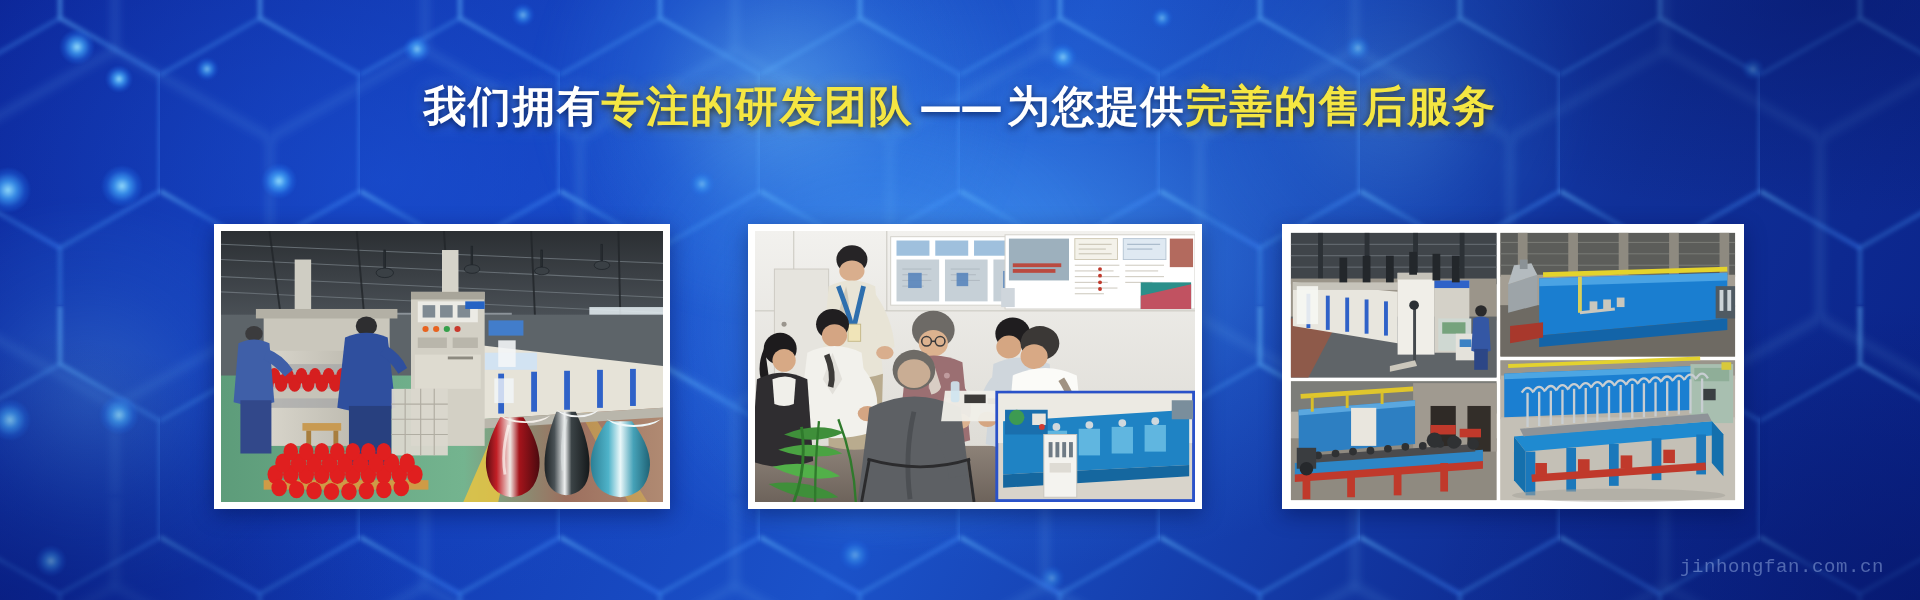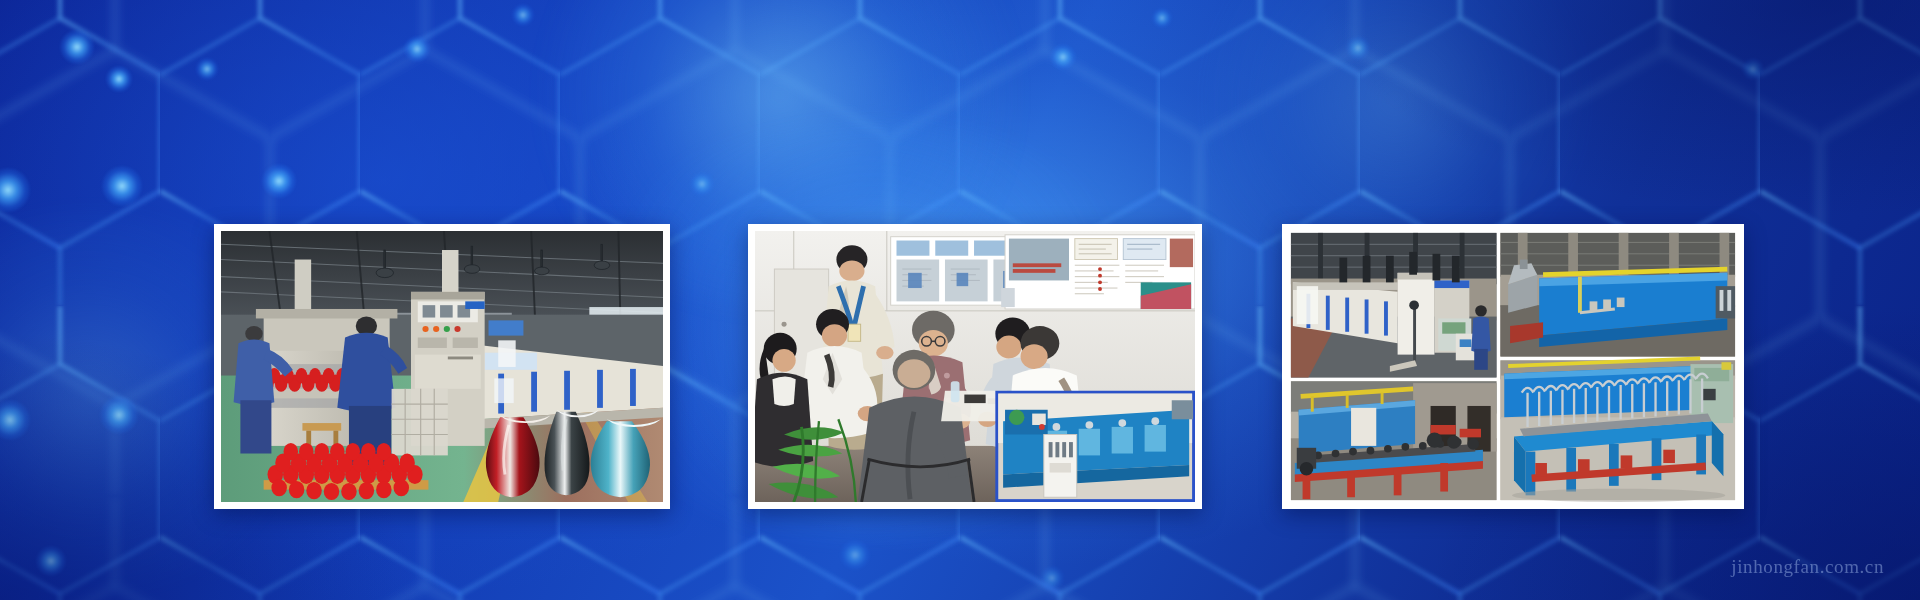--- a/index.html
+++ b/index.html
@@ -105,21 +105,21 @@
   .photo svg { display:block; width:100%; height:100%; }
 
   
   #watermark {
     position:absolute;
     right:36px; bottom:22px;
     font-size:19px;
     letter-spacing:0.6px;
     color:rgba(190,215,255,0.40);
     z-index:7;
-    font-family:Liberation Serif, serif;
+    font-family:Liberation Mono, monospace;
   }
 </style>
 </head>
 <body>
 
 <div id="banner">
 
   <div class="hexlayer">
     <svg viewBox="0 0 2000 680" preserveAspectRatio="none" xmlns="http://www.w3.org/2000/svg">
       <defs>
@@ -177,20 +177,23 @@
   <div class="node" style="left:690px; top:172px; width:24px; height:24px; opacity:.6;"></div>
   <div class="node" style="left:1050px;top:44px;  width:26px; height:26px; opacity:.8;"></div>
   <div class="node" style="left:1152px;top:8px;   width:20px; height:20px; opacity:.65;"></div>
   <div class="node" style="left:1346px;top:36px;  width:24px; height:24px; opacity:.6;"></div>
   <div class="node" style="left:1742px;top:58px;  width:22px; height:22px; opacity:.5;"></div>
   <div class="node" style="left:840px; top:540px; width:30px; height:30px; opacity:.55;"></div>
   <div class="node" style="left:1040px;top:566px; width:24px; height:24px; opacity:.45;"></div>
 
   <div class="vignette"></div>
 
+  <div id="headline">
+    <span class="w">我们拥有</span><span class="y">专注的研发团队</span><span class="dash">——</span><span class="w">为您提供</span><span class="y">完善的售后服务</span>
+  </div>
 
   <div id="cards">
 
     <div class="card c1">
       <div class="photo" aria-label="工厂生产线 — 工人在红色喷涂产品流水线旁作业，前景展示红色、灰色、青色玻璃花瓶">
         <svg viewBox="0 0 456 285" preserveAspectRatio="none" xmlns="http://www.w3.org/2000/svg">
           <defs>
             <linearGradient id="p1roof" x1="0" y1="0" x2="0" y2="1">
               <stop offset="0" stop-color="#2b2f33"></stop>
                 <stop offset="1" stop-color="#4b5157"></stop>

